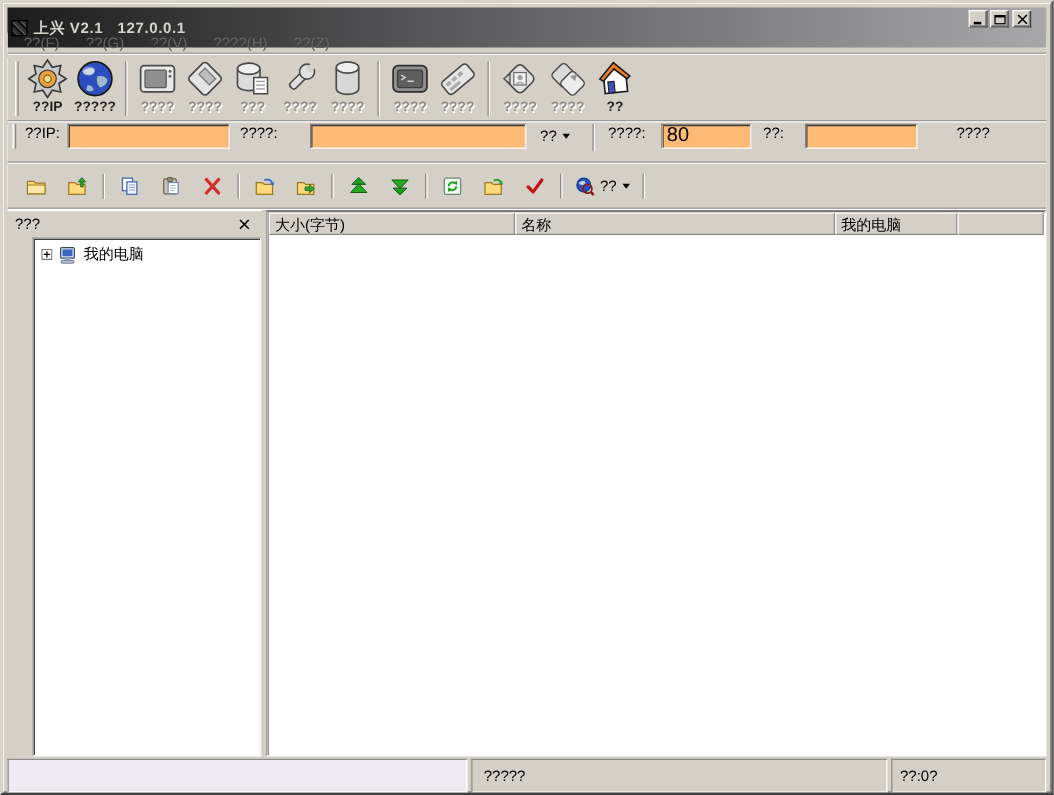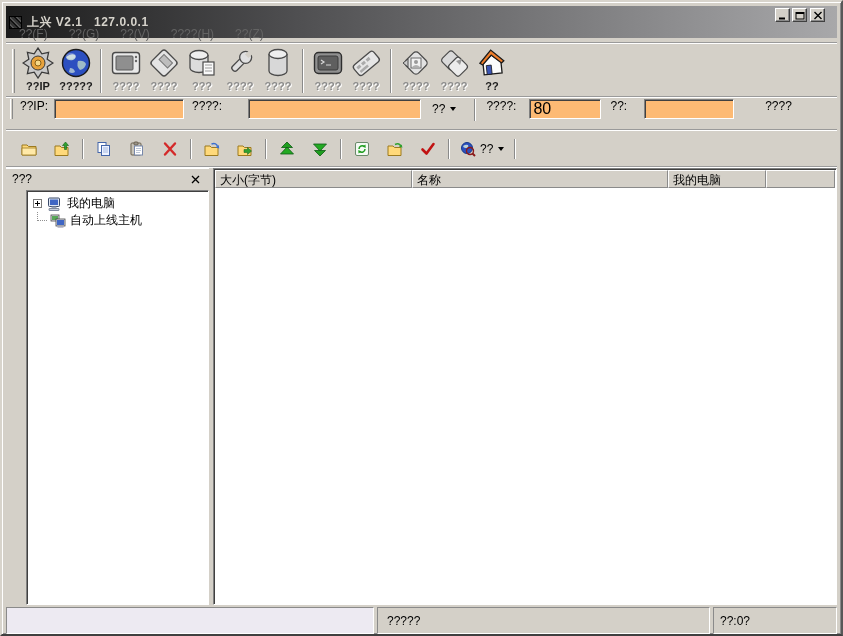--- a/index.html
+++ b/index.html
@@ -397,31 +397,20 @@
             <path d="M2 4.5 h5 M4.5 2 v5" stroke="#000" stroke-width="1"></path>
           </svg>
           <svg class="ticon" viewBox="0 0 16 16">
             <rect x="1.5" y="2" width="11" height="8.5" rx="1" fill="#dfe6f2" stroke="#3a4a6a"></rect>
             <rect x="3" y="3.5" width="8" height="5.5" fill="#3f66c4"></rect>
             <rect x="4.5" y="10.5" width="5" height="1.5" fill="#9aa4b8"></rect>
             <rect x="2" y="12.5" width="10" height="2" rx="0.5" fill="#c9cfdb" stroke="#3a4a6a" stroke-width="0.6"></rect>
           </svg>
           <span>我的电脑</span>
         </div>
-        <div class="titem">
-          <span class="tree-lines"></span>
-          <svg class="ticon" viewBox="0 0 16 16" style="margin-left:3px;">
-            <rect x="1" y="2" width="8" height="6" fill="#e8e8ee" stroke="#444444" stroke-width="0.8"></rect>
-            <rect x="2" y="3" width="6" height="4" fill="#58a858"></rect>
-            <rect x="6" y="6" width="9" height="7" fill="#dfe3ee" stroke="#444444" stroke-width="0.8"></rect>
-            <rect x="7" y="7" width="7" height="5" fill="#3f66c4"></rect>
-            <rect x="7.5" y="13.2" width="6" height="1.5" fill="#aaaabb"></rect>
-          </svg>
-          <span>自动上线主机</span>
-        </div>
       </div>
     </div>
 
     <div class="splitter"></div>
 
     <div class="filepanel">
       <div class="header-row">
         <div class="hcell hc-size">大小(字节)</div>
         <div class="hcell hc-name">名称</div>
         <div class="hcell hc-date">我的电脑</div>

